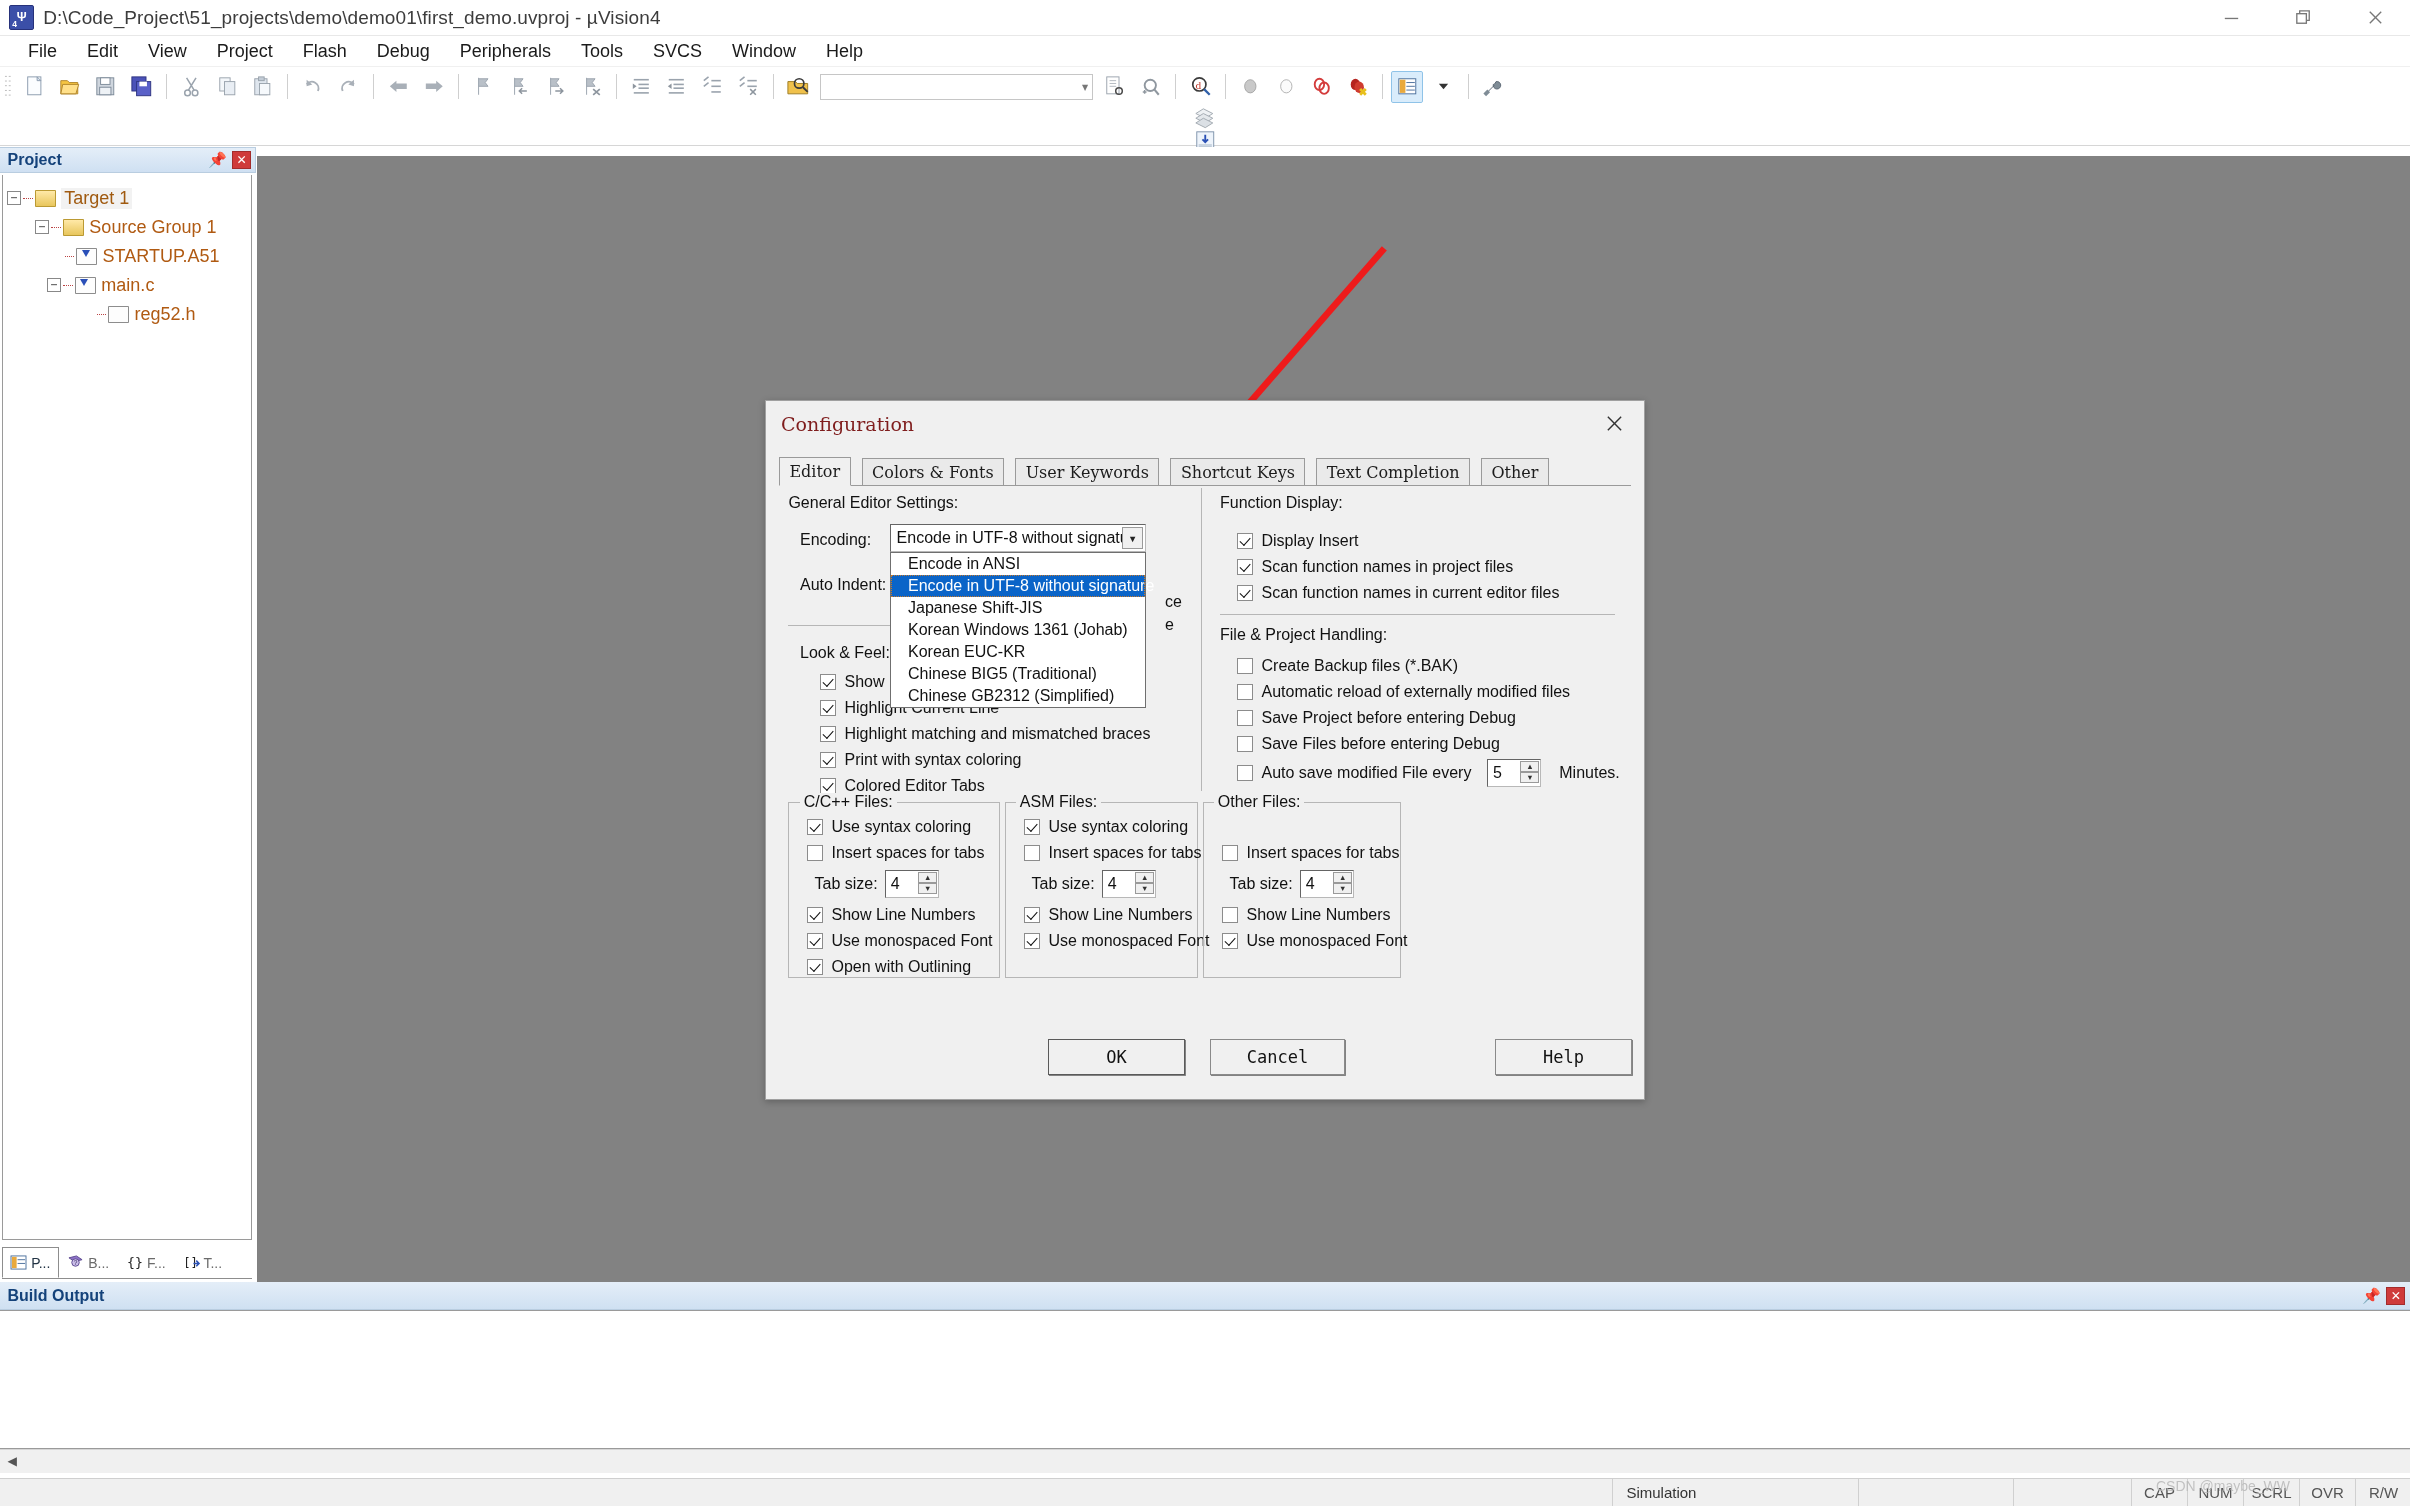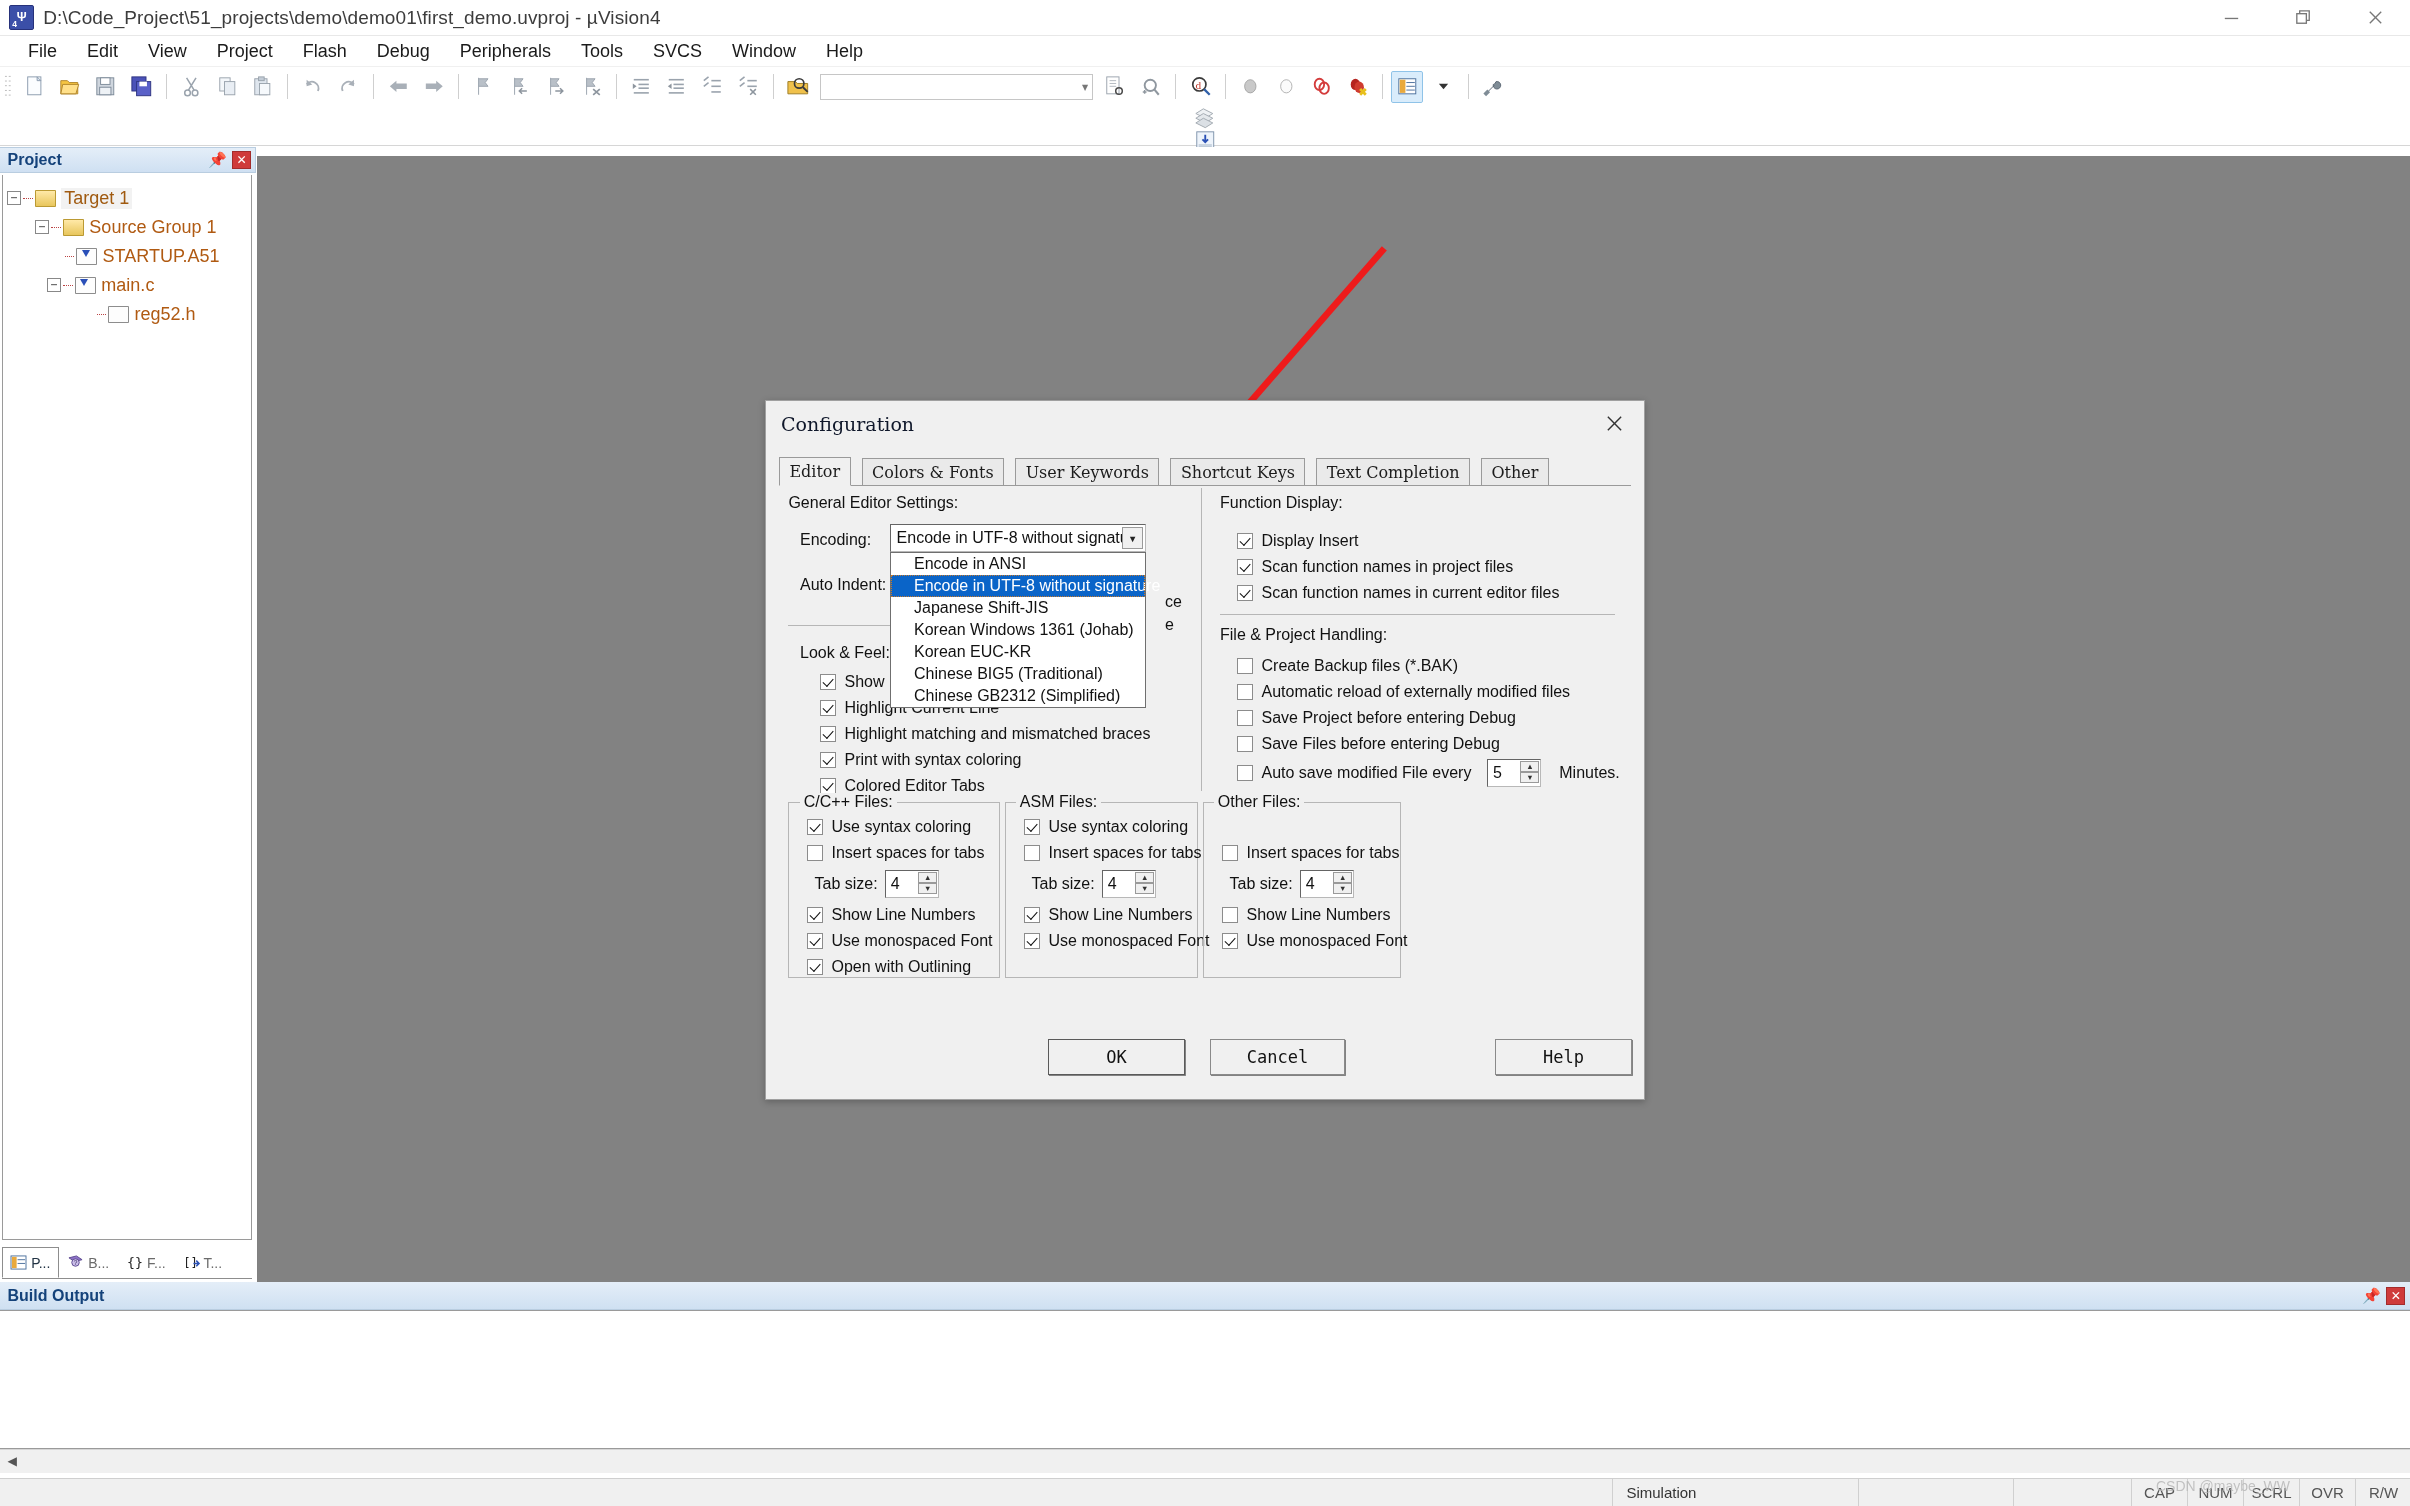--- a/index.html
+++ b/index.html
@@ -120,21 +120,21 @@
   .statusbar { position:absolute; left:0; top:1478px; width:2411px; height:28px; background:#f0f0f0;
                border-top:0.9px solid #cfcfcf; display:flex; align-items:center; font-size:15px; color:#333;}
   .sb-cell { border-left:0.9px solid #d0d0d0; height:28px; display:flex; align-items:center; padding:0 13px;}
   .sb-ind { width:56px; justify-content:center; color:#555; }
   .sb-watermark { position:absolute; left:2156px; top:1478px; font-size:14px; color:#b9b9b9; opacity:.85; }
 
   
   .dialog { position:absolute; left:765px; top:400px; width:880px; height:700px;
             background:#f0f0f0; border:0.9px solid #a0a0a0; box-shadow:0 1.9px 6.6px rgba(0,0,0,.25); }
   .dlg-title { height:45px; display:flex; align-items:center; padding:0 9.4px 0 15px; background:#f0f0f0;}
-  .dlg-title .t { font-size:19px; color:#0f172a; font-family:"DejaVu Serif", serif; }
+  .dlg-title .t { font-size:19px; color:#7f1d1d; font-family:"DejaVu Serif", serif; }
   .dlg-close { margin-left:auto; width:40px; height:36px; display:flex; align-items:center; justify-content:center; color:#333; }
   .tabstrip { display:flex; align-items:flex-end; margin:11px 13px; height:29px; border-bottom:0.9px solid #9a9a9a;gap:12px; }
   .dtab { height:27px; padding:0 9.4px; display:flex; align-items:center; font-size:16px;
           font-family:"DejaVu Serif", serif; color:#1c1c1c; border:0.9px solid #9a9a9a; border-bottom:none;
           background:#eaeaea; margin-right:-0.9px; }
   .dtab.active { background:#f0f0f0; border-bottom:0.9px solid #f0f0f0; margin-bottom:-0.9px; height:29px; }
   .dlg-body { position:absolute; left:13px; top:87px; right:13px; bottom:75px; }
 
   .group { position:absolute; border:0.9px solid #b6b6b6; }
   .grp-label { position:absolute; font-size:16px; color:#111; background:transparent; }
@@ -144,21 +144,21 @@
   .chk { display:flex; align-items:center; gap:8.5px; font-size:16px; color:#111; height:26px; }
   .box { width:16px; height:16px; border:0.9px solid #8c8c8c; background:#fff; position:relative; flex:none;}
   .box.on::after { content:""; position:absolute; left:3.8px; top:0.9px; width:4.7px; height:9.4px;
                    border:solid #111; border-width:0 1.9px 1.9px 0; transform:rotate(42deg); }
 
   .combo { height:28px; border:1.9px inset #b8b8b8; background:#fff; display:flex; align-items:center;
            padding-left:5.6px; font-size:16px; color:#111; position:relative; }
   .combo .btn { position:absolute; right:1.9px; top:1.9px; width:21px; height:22.6px; background:#f0f0f0;
                 border:0.9px solid #9a9a9a; display:flex; align-items:center; justify-content:center; font-size:9.4px; color:#222;}
   .droplist { position:absolute; background:#fff; border:0.9px solid #6f6f6f; z-index:40; }
-  .dl-item { height:22px; display:flex; align-items:center; padding-left:23px; font-size:16px; color:#111; white-space:nowrap;}
+  .dl-item { height:22px; display:flex; align-items:center; padding-left:17px; font-size:16px; color:#111; white-space:nowrap;}
   .dl-item.sel { background:#0a64c8; color:#fff; outline:0.9px dotted #c87a2a; outline-offset:-1.9px; }
 
   .spin { width:54px; height:28px; border:1.9px inset #b8b8b8; background:#fff; display:flex; align-items:center;
           padding-left:4.7px; font-size:16px; color:#111; position:relative; }
   .spin .up,.spin .dn { position:absolute; right:0.9px; width:19px; height:11.3px; background:#f0f0f0;
         border:0.9px solid #9a9a9a; display:flex; align-items:center; justify-content:center; font-size:7.5px; color:#333;}
   .spin .up { top:0.9px; } .spin .dn { top:12.2px; }
 
   .dlg-buttons { position:absolute; left:0; bottom:17px; width:880px; height:43px; }
   .dbtn { position:absolute; height:36px; background:#f0f0f0; border:0.9px solid #8a8a8a;

